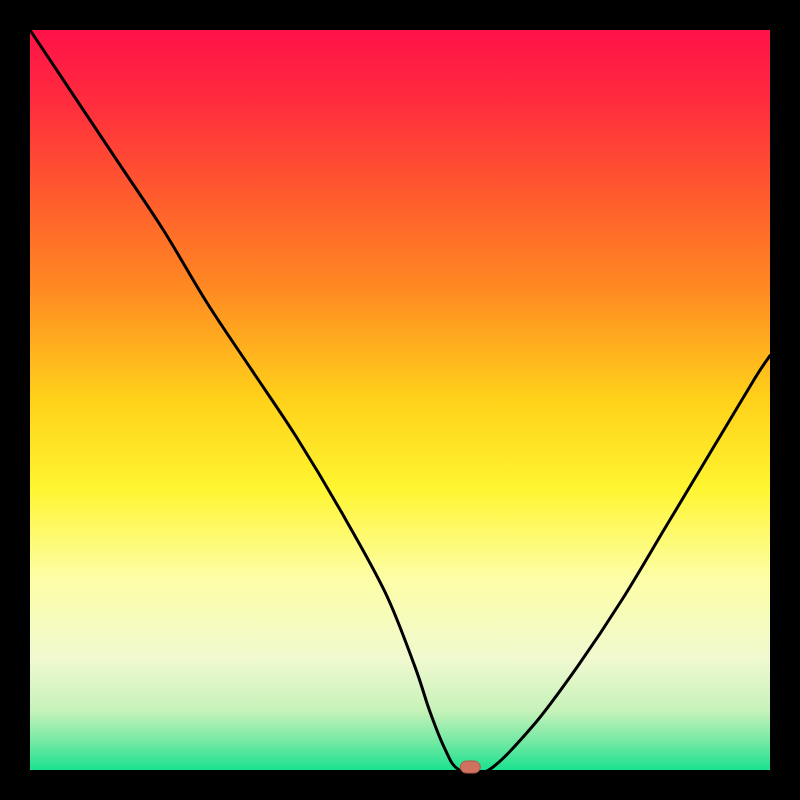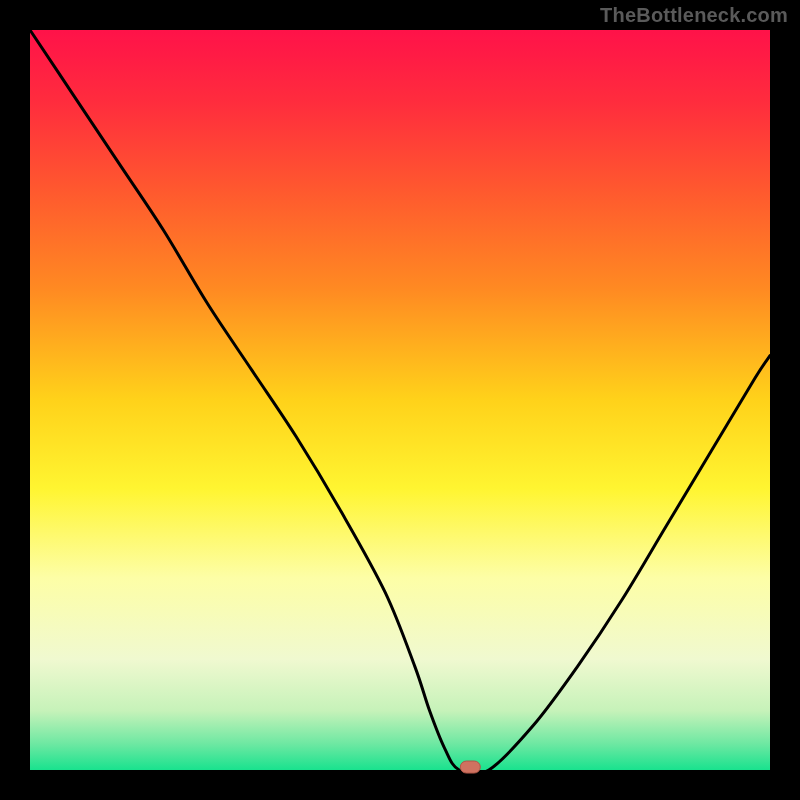--- a/index.html
+++ b/index.html
@@ -54,14 +54,13 @@
         </linearGradient>
     </defs>
 
     <rect id="plot-bg" fill="url(#bg-grad)" x="30" y="30" width="740" height="740"></rect>
 
     <path id="curve" fill="none" stroke="#000" stroke-width="3" stroke-linejoin="round" stroke-linecap="round" d="M 30 30 C 37.4 41.099999999999994, 59.60000000000001 74.39999999999998, 74.4 96.59999999999998 C 89.2 118.79999999999998, 104 141.00000000000003, 118.8 163.20000000000005 C 133.6 185.40000000000006, 148.39999999999998 206.36666666666667, 163.2 229.8 C 178 253.23333333333335, 192.79999999999998 280.3666666666667, 207.6 303.8 C 222.4 327.23333333333335, 237.2 348.2, 252 370.4 C 266.8 392.59999999999997, 281.59999999999997 413.5666666666667, 296.4 437.00000000000006 C 311.2 460.4333333333334, 326 485.1, 340.8 511 C 355.6 536.9, 372.8666666666667 566.5, 385.2 592.4 C 397.5333333333333 618.3, 407.4 646.6666666666666, 414.8 666.4 C 422.20000000000005 686.1333333333333, 424.6666666666667 697.2333333333333, 429.6 710.8000000000001 C 434.53333333333336 724.3666666666668, 439.4666666666667 737.9333333333333, 444.40000000000003 747.8 C 449.33333333333337 757.6666666666666, 451.8 766.3, 459.2 770 C 466.59999999999997 773.7, 476.4666666666667 777.4, 488.8 770 C 501.1333333333333 762.6, 518.4000000000001 742.8666666666666, 533.2 725.5999999999999 C 548 708.3333333333333, 562.8000000000001 687.3666666666666, 577.6 666.4 C 592.4 645.4333333333334, 607.2 623.2333333333333, 622 599.8000000000001 C 636.8 576.3666666666668, 651.5999999999999 550.4666666666666, 666.4 525.8 C 681.2 501.13333333333327, 696.0000000000001 476.46666666666675, 710.8000000000001 451.80000000000007 C 725.6 427.1333333333334, 745.3333333333333 393.8333333333333, 755.1999999999999 377.79999999999995 C 765.0666666666666 361.7666666666666, 767.5333333333333 359.29999999999995, 770 355.59999999999997"></path>
 
     <rect id="pill" rx="6" ry="6" width="20" height="12" fill="#d07260" stroke="#b05748" stroke-width="1" x="460.29999999999995" y="761.04"></rect>
   </svg>
 
-  <div class="watermark">TheBottleneck.com</div>
 </div>
 
 </body></html>

